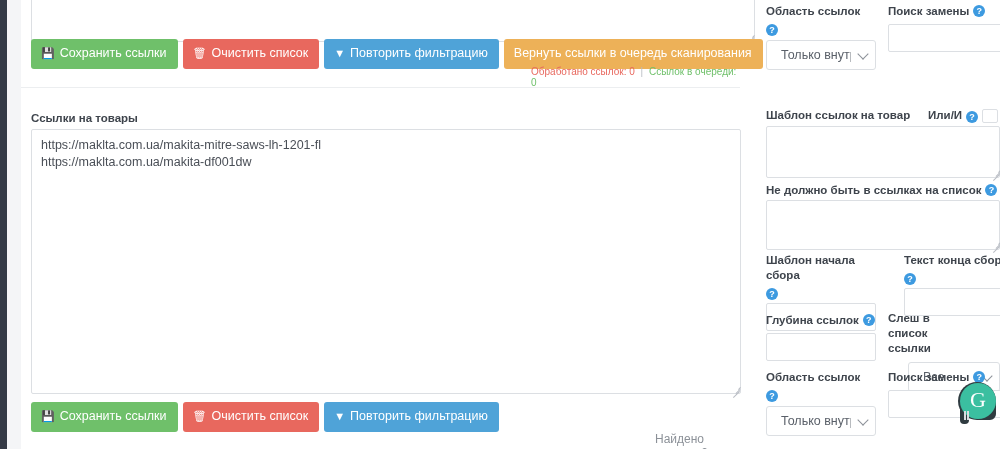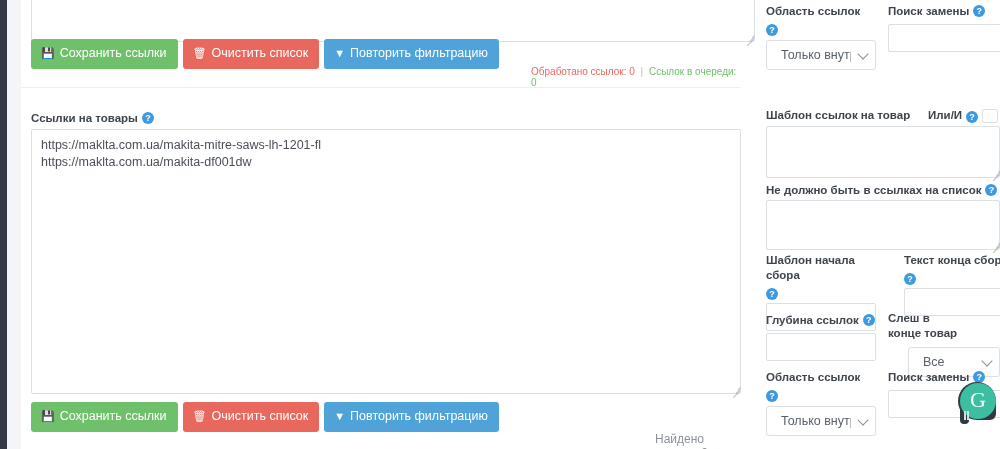--- a/index.html
+++ b/index.html
@@ -194,31 +194,34 @@
         <span>Сохранить ссылки</span>
       </button>
       <button class="btn btn-red">
         <span class="ic">🗑</span>
         <span>Очистить список</span>
       </button>
       <button class="btn btn-blue">
         <span class="ic">▼</span>
         <span>Повторить фильтрацию</span>
       </button>
+      <button class="btn btn-orange">
+        <span>Вернуть ссылки в очередь сканирования</span>
+      </button>
     </div>
 
     <div class="status" style="left:510px; top:66px;">
       <span class="st-red">Обработано ссылок: 0</span>
       <span class="st-sep">|</span>
       <span class="st-green">Ссылок в очереди: 0</span>
     </div>
   </div>
 
   <div class="card-main">
-    <div class="lbl lbl-row" style="position:absolute; left:10px; top:22px;">
+    <div class="lbl lbl-row" style="position:absolute; left:10px; top:22px;flex-direction:column;">
       <span>Ссылки на товары</span>
       <span class="help">?</span>
     </div>
 
     <textarea class="ta ta-main" style="">https://maklta.com.ua/makita-mitre-saws-lh-1201-fl
 https://maklta.com.ua/makita-df001dw</textarea>
     <div class="rsz" style="left:709px; top:297px;">
         <i></i>
       </div>
 
@@ -309,21 +312,21 @@
 
     <div class="fld" style="left:6px; top:313px; width:110px;">
       <div class="lbl lbl-row">
         <span>Глубина ссылок</span>
         <span class="help">?</span>
       </div>
       <input class="inp" style="margin-top: 5px;" value="">
     </div>
 
     <div class="fld" style="left:128px; top:311px; width:112px;">
-      <div class="lbl" style="width:70px;">Слеш в конце товар</div>
+      <div class="lbl" style="width:70px;">Слеш в список ссылки</div>
       <div class="sel-wrap" style="margin-top:6px;padding-left:20px;">
         <select class="sel">
           <option>Все</option>
         </select>
         <span class="chev"></span>
       </div>
     </div>
 
     <div class="fld" style="left:6px; top:370px; width:110px;">
       <div class="lbl lbl-row">

